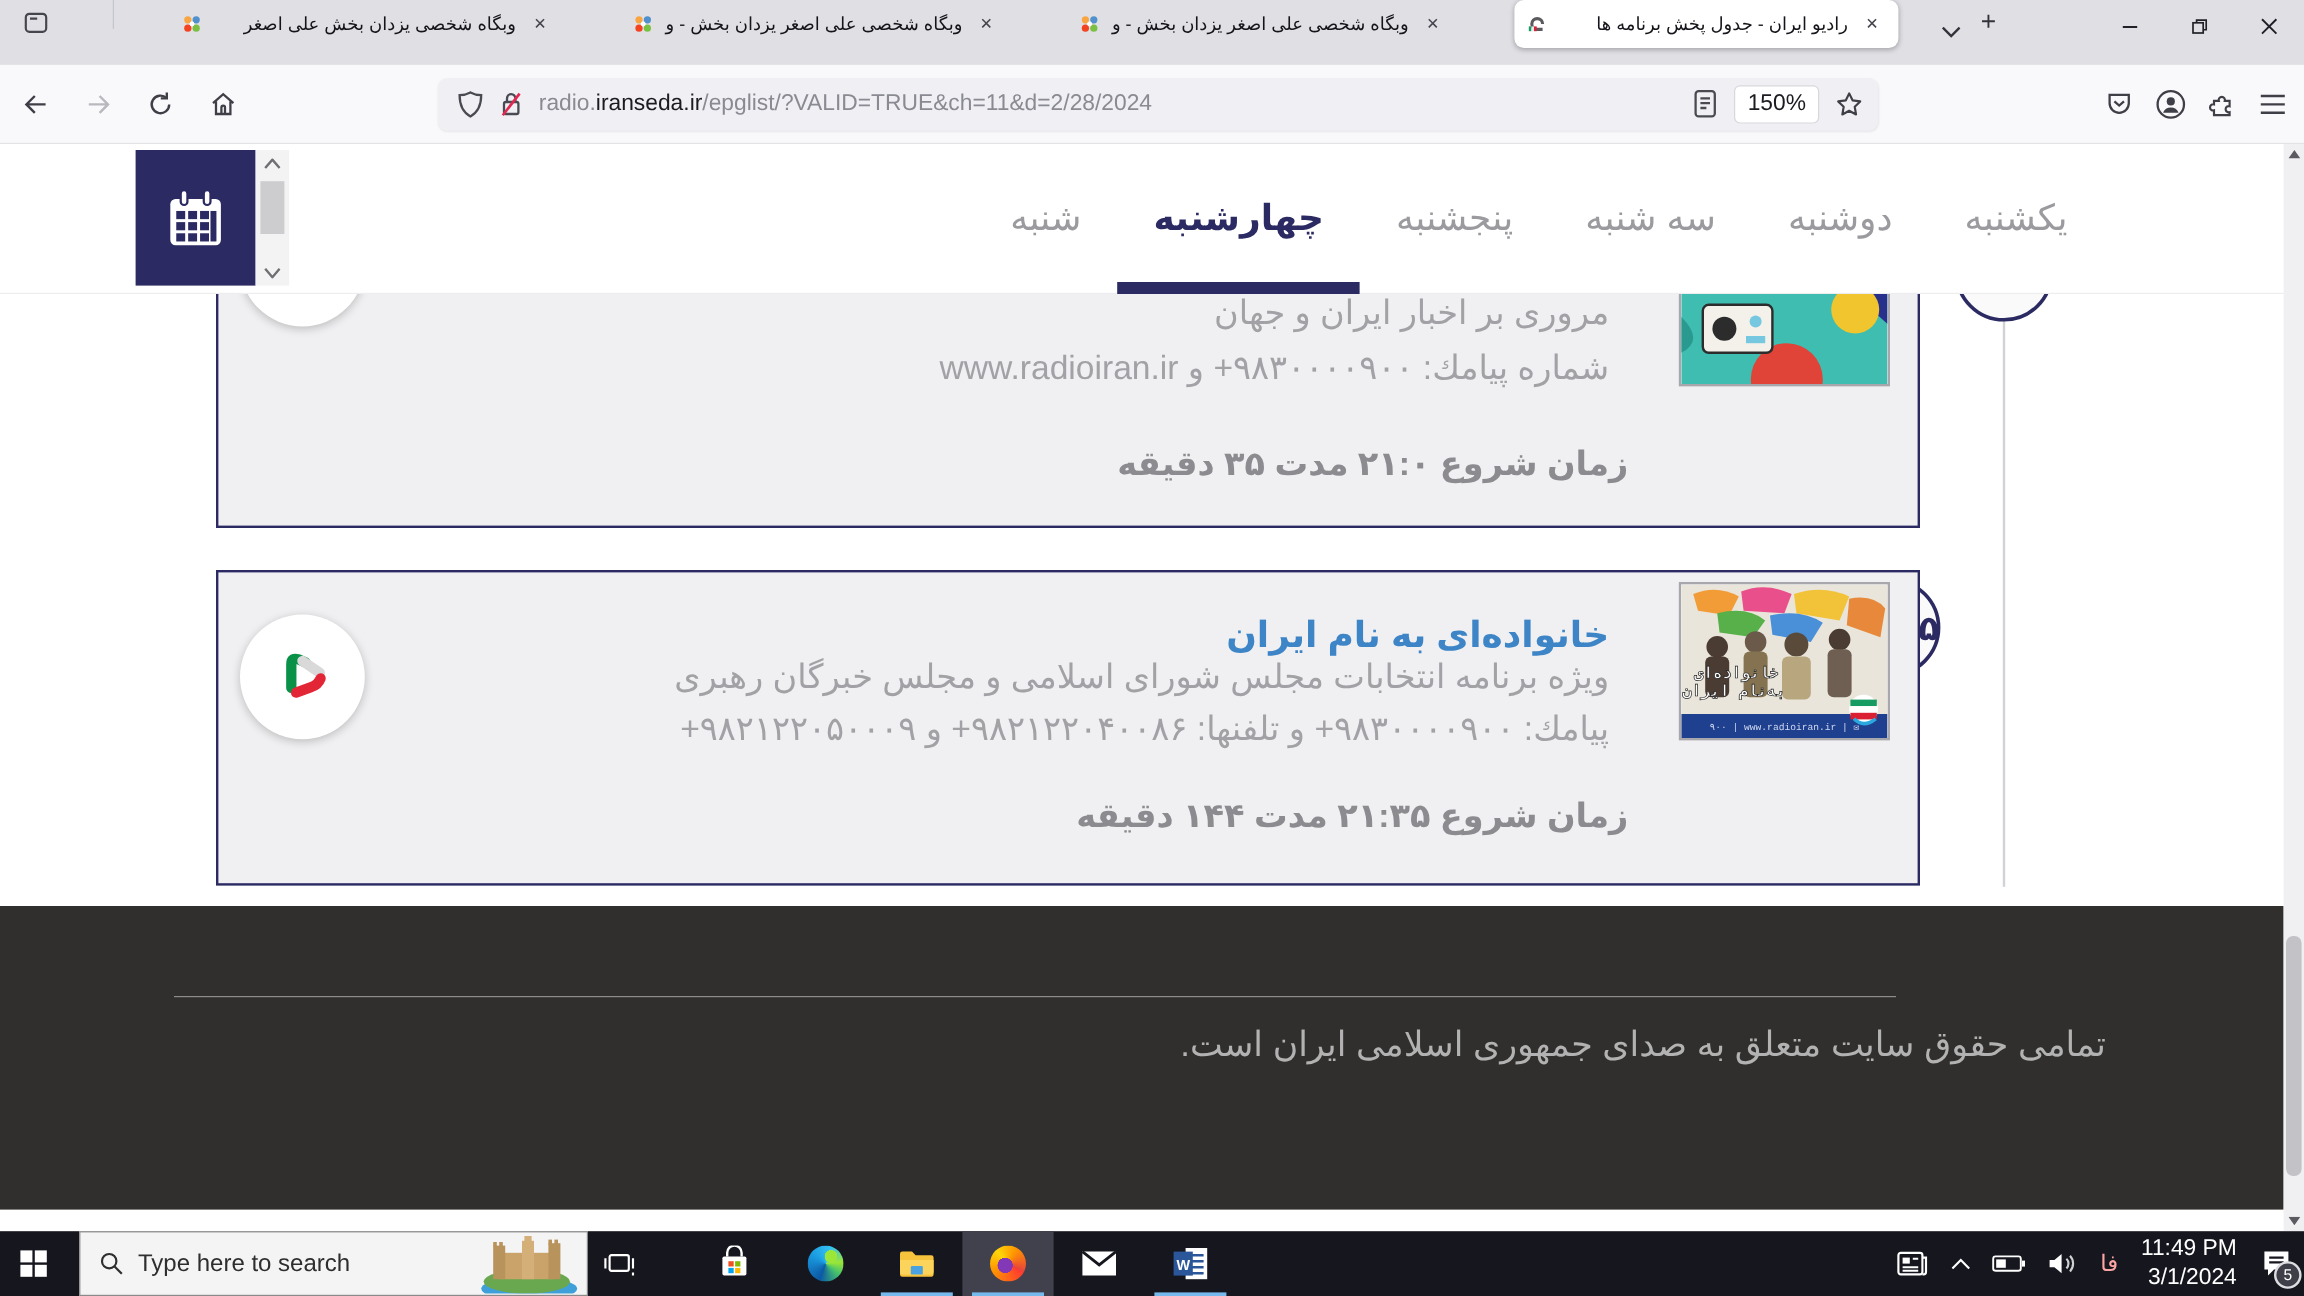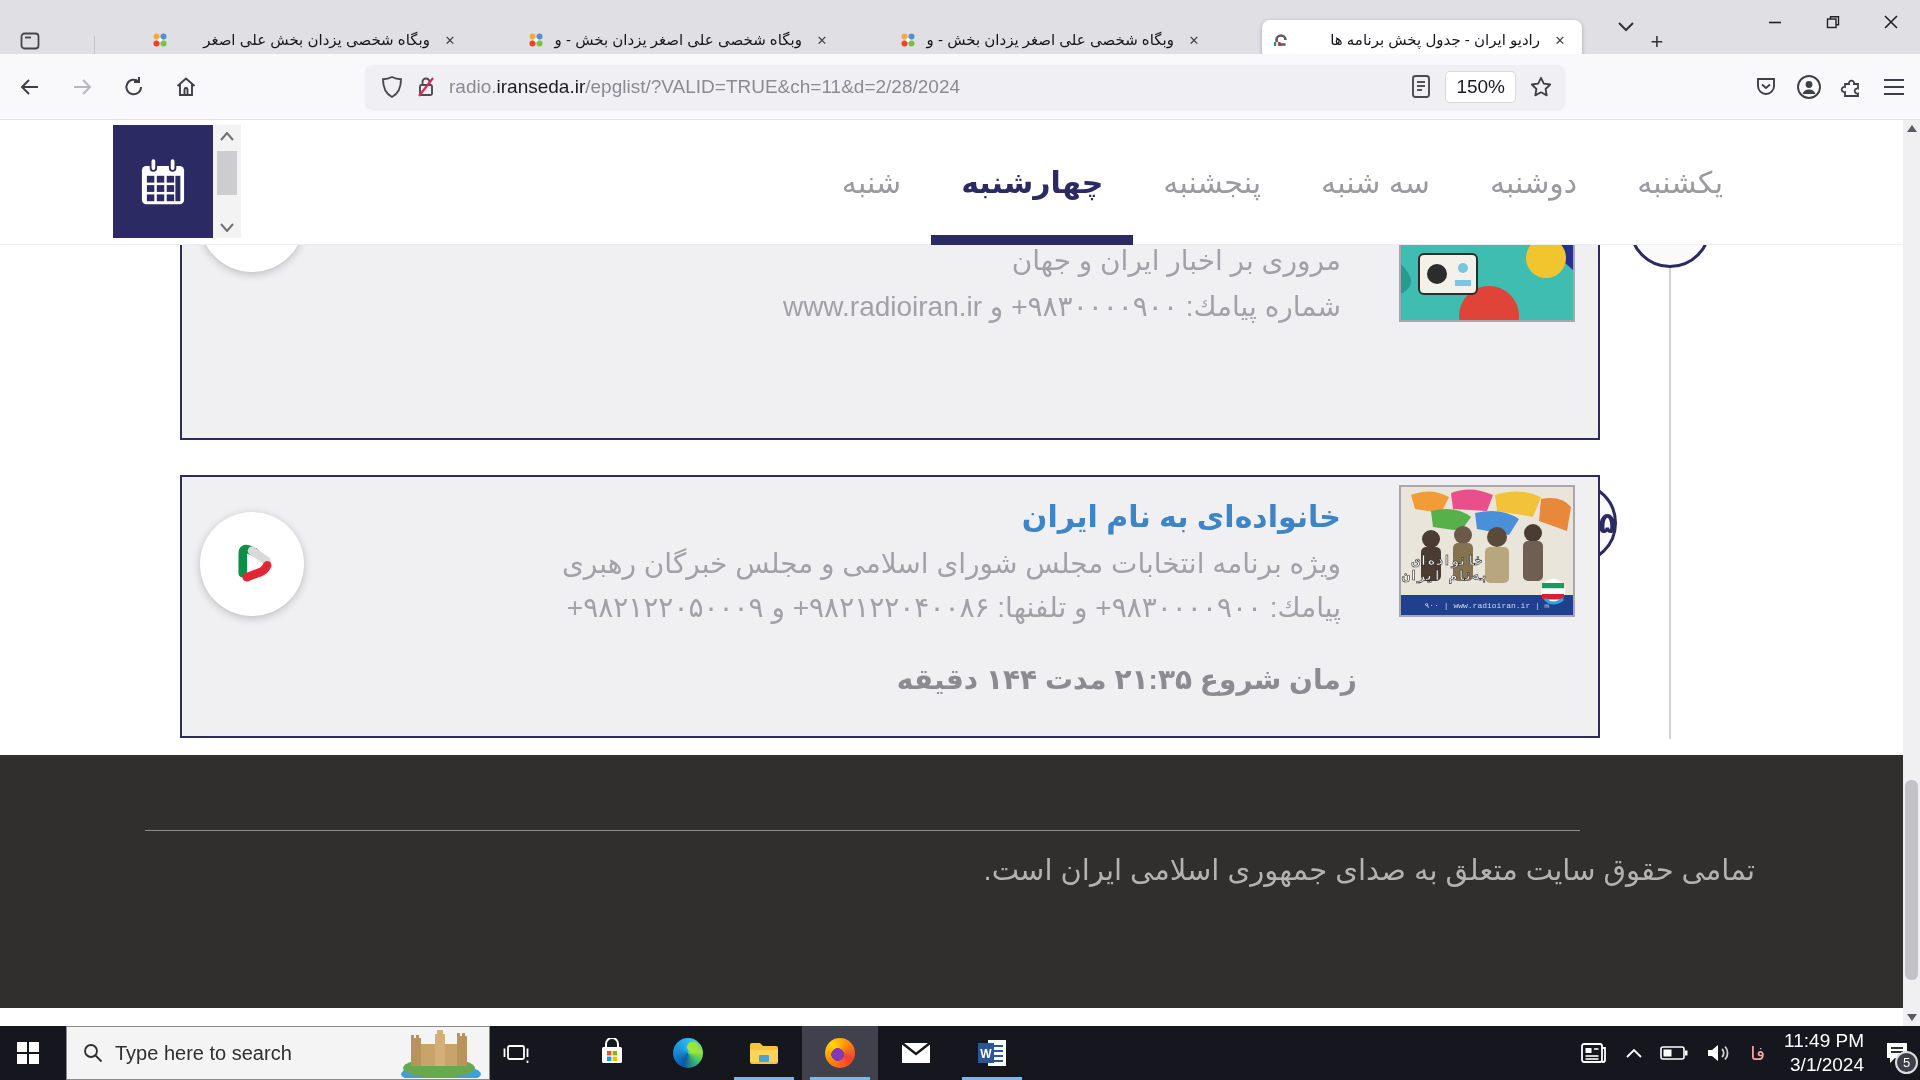--- a/index.html
+++ b/index.html
@@ -1,21 +1,21 @@
 <!DOCTYPE html>
 <html><head>
 <meta charset="utf-8">
 <style>
   * { margin:0; padding:0; box-sizing:border-box; }
   html,body { width:1920px; height:1080px; overflow:hidden; }
   body { font-family:"Liberation Sans","DejaVu Sans",sans-serif; background:#fff; position:relative; }
   .icon svg { display:block; }
 
   
-  .tabbar { position:absolute; left:0; top:0; width:1920px; height:60px; background:#dfdfe4; display:flex; align-items:flex-end;gap:40px; }
+  .tabbar { position:absolute; left:0; top:0; width:1920px; height:60px; background:#dfdfe4; display:flex; align-items:flex-start;gap:40px; }
   .tablist-btn { width:40px; height:38px; margin-left:10px; border-radius:6px; display:flex; align-items:center; justify-content:center; }
   .tab-sep { width:1px; height:24px; background:#c4c4cc; margin:0 4px; }
   .tab { height:40px; margin:0 3px; border-radius:8px; display:flex; align-items:center; padding:0 10px; color:#15141a; font-size:15px; }
   .tab.t1 { width:330px; }
   .tab.t2, .tab.t3 { width:326px; }
   .tab.active { width:320px; background:#fff; box-shadow:0 1px 4px rgba(0,0,0,.25); }
   .tab .title { flex:1; direction:rtl; text-align:right; white-space:nowrap; overflow:hidden; margin:0 8px; }
   .tab .close { width:24px; height:24px; border-radius:4px; display:flex; align-items:center; justify-content:center; color:#45454d; font-size:13px; }
   .newtab-btn { width:36px; height:36px; margin-left:14px; border-radius:6px; display:flex; align-items:center; justify-content:center; font-size:22px; color:#33333b; }
   .tab-overflow { position:absolute; left:1608px; top:10px; width:36px; height:34px; display:flex; align-items:center; justify-content:center; color:#33333b; }
@@ -62,21 +62,21 @@
   
   .card { position:absolute; left:180px; width:1420px; background:#f0f0f2; border:2px solid #2b2a62; z-index:3; }
   .card-1 { top:60px; height:260px; }
   .card-2 { top:355px; height:263px; }
   .card .line { position:absolute; direction:rtl; white-space:nowrap; font-size:28px; color:#a2a2a6; }
   .card .sched { position:absolute; direction:rtl; white-space:nowrap; font-size:28px; font-weight:bold; color:#8c8c90; }
   .card .ptitle { position:absolute; direction:rtl; white-space:nowrap; font-size:30px; font-weight:bold; color:#3d85c6; }
   .c1-l1 { right:257px; top:62px; }
   .c1-l2 { right:257px; top:108px; }
   .c1-s  { right:241px; top:188px; }
-  .c2-t  { right:257px; top:22px; }
+  .c2-t  { right:257px; top:35px; }
   .c2-l1 { right:257px; top:70px; }
   .c2-l2 { right:257px; top:114px; }
   .c2-s  { right:241px; top:186px; }
   .thumb-img { position:absolute; right:23px; border:2px solid #a8a8ac; overflow:hidden; background:#fff;font-family:Liberation Mono, monospace; }
   .thumb-1 { top:40px; width:176px; height:100px; }
   .thumb-2 { top:8px; width:176px; height:132px; }
   .play-btn { position:absolute; left:18px; width:104px; height:104px; border-radius:50%; background:#fff; box-shadow:0 2px 8px rgba(0,0,0,.22); display:flex; align-items:center; justify-content:center; }
   .play-1 { top:-14px; }
   .play-2 { top:35px; }
 
@@ -284,20 +284,21 @@
 
 <div class="viewport">
 
   <div class="timeline-line"></div>
   <div class="time-badge badge-1">۲۱:۰</div>
   <div class="time-badge badge-2">۲۱:۳۵</div>
 
   <div class="card card-1">
     <div class="line c1-l1">مروری بر اخبار ایران و جهان</div>
     <div class="line c1-l2">شماره پیامك: ‪+۹۸۳۰۰۰۰۹۰۰‬ و www.radioiran.ir</div>
+    <div class="sched c1-s">زمان شروع ۲۱:۰ مدت ۳۵ دقیقه</div>
     <div class="thumb-img thumb-1">
       <svg width="172" height="96" viewBox="0 0 172 96">
           <rect width="172" height="96" fill="#3fbdb1"></rect>
           <path d="M120 0 L172 0 L172 46 Z" fill="#27318c"></path>
           <circle cx="145" cy="34" r="20" fill="#f0c52e"></circle>
           <circle cx="88" cy="92" r="30" fill="#e04438"></circle>
           <rect x="18" y="30" width="58" height="40" rx="5" fill="#f4f1ea" stroke="#2c2c2c" stroke-width="2"></rect>
           <circle cx="36" cy="50" r="10" fill="#2c2c2c"></circle>
           <circle cx="62" cy="44" r="5" fill="#76c7e0"></circle>
           <rect x="54" y="56" width="16" height="6" fill="#76c7e0"></rect>

